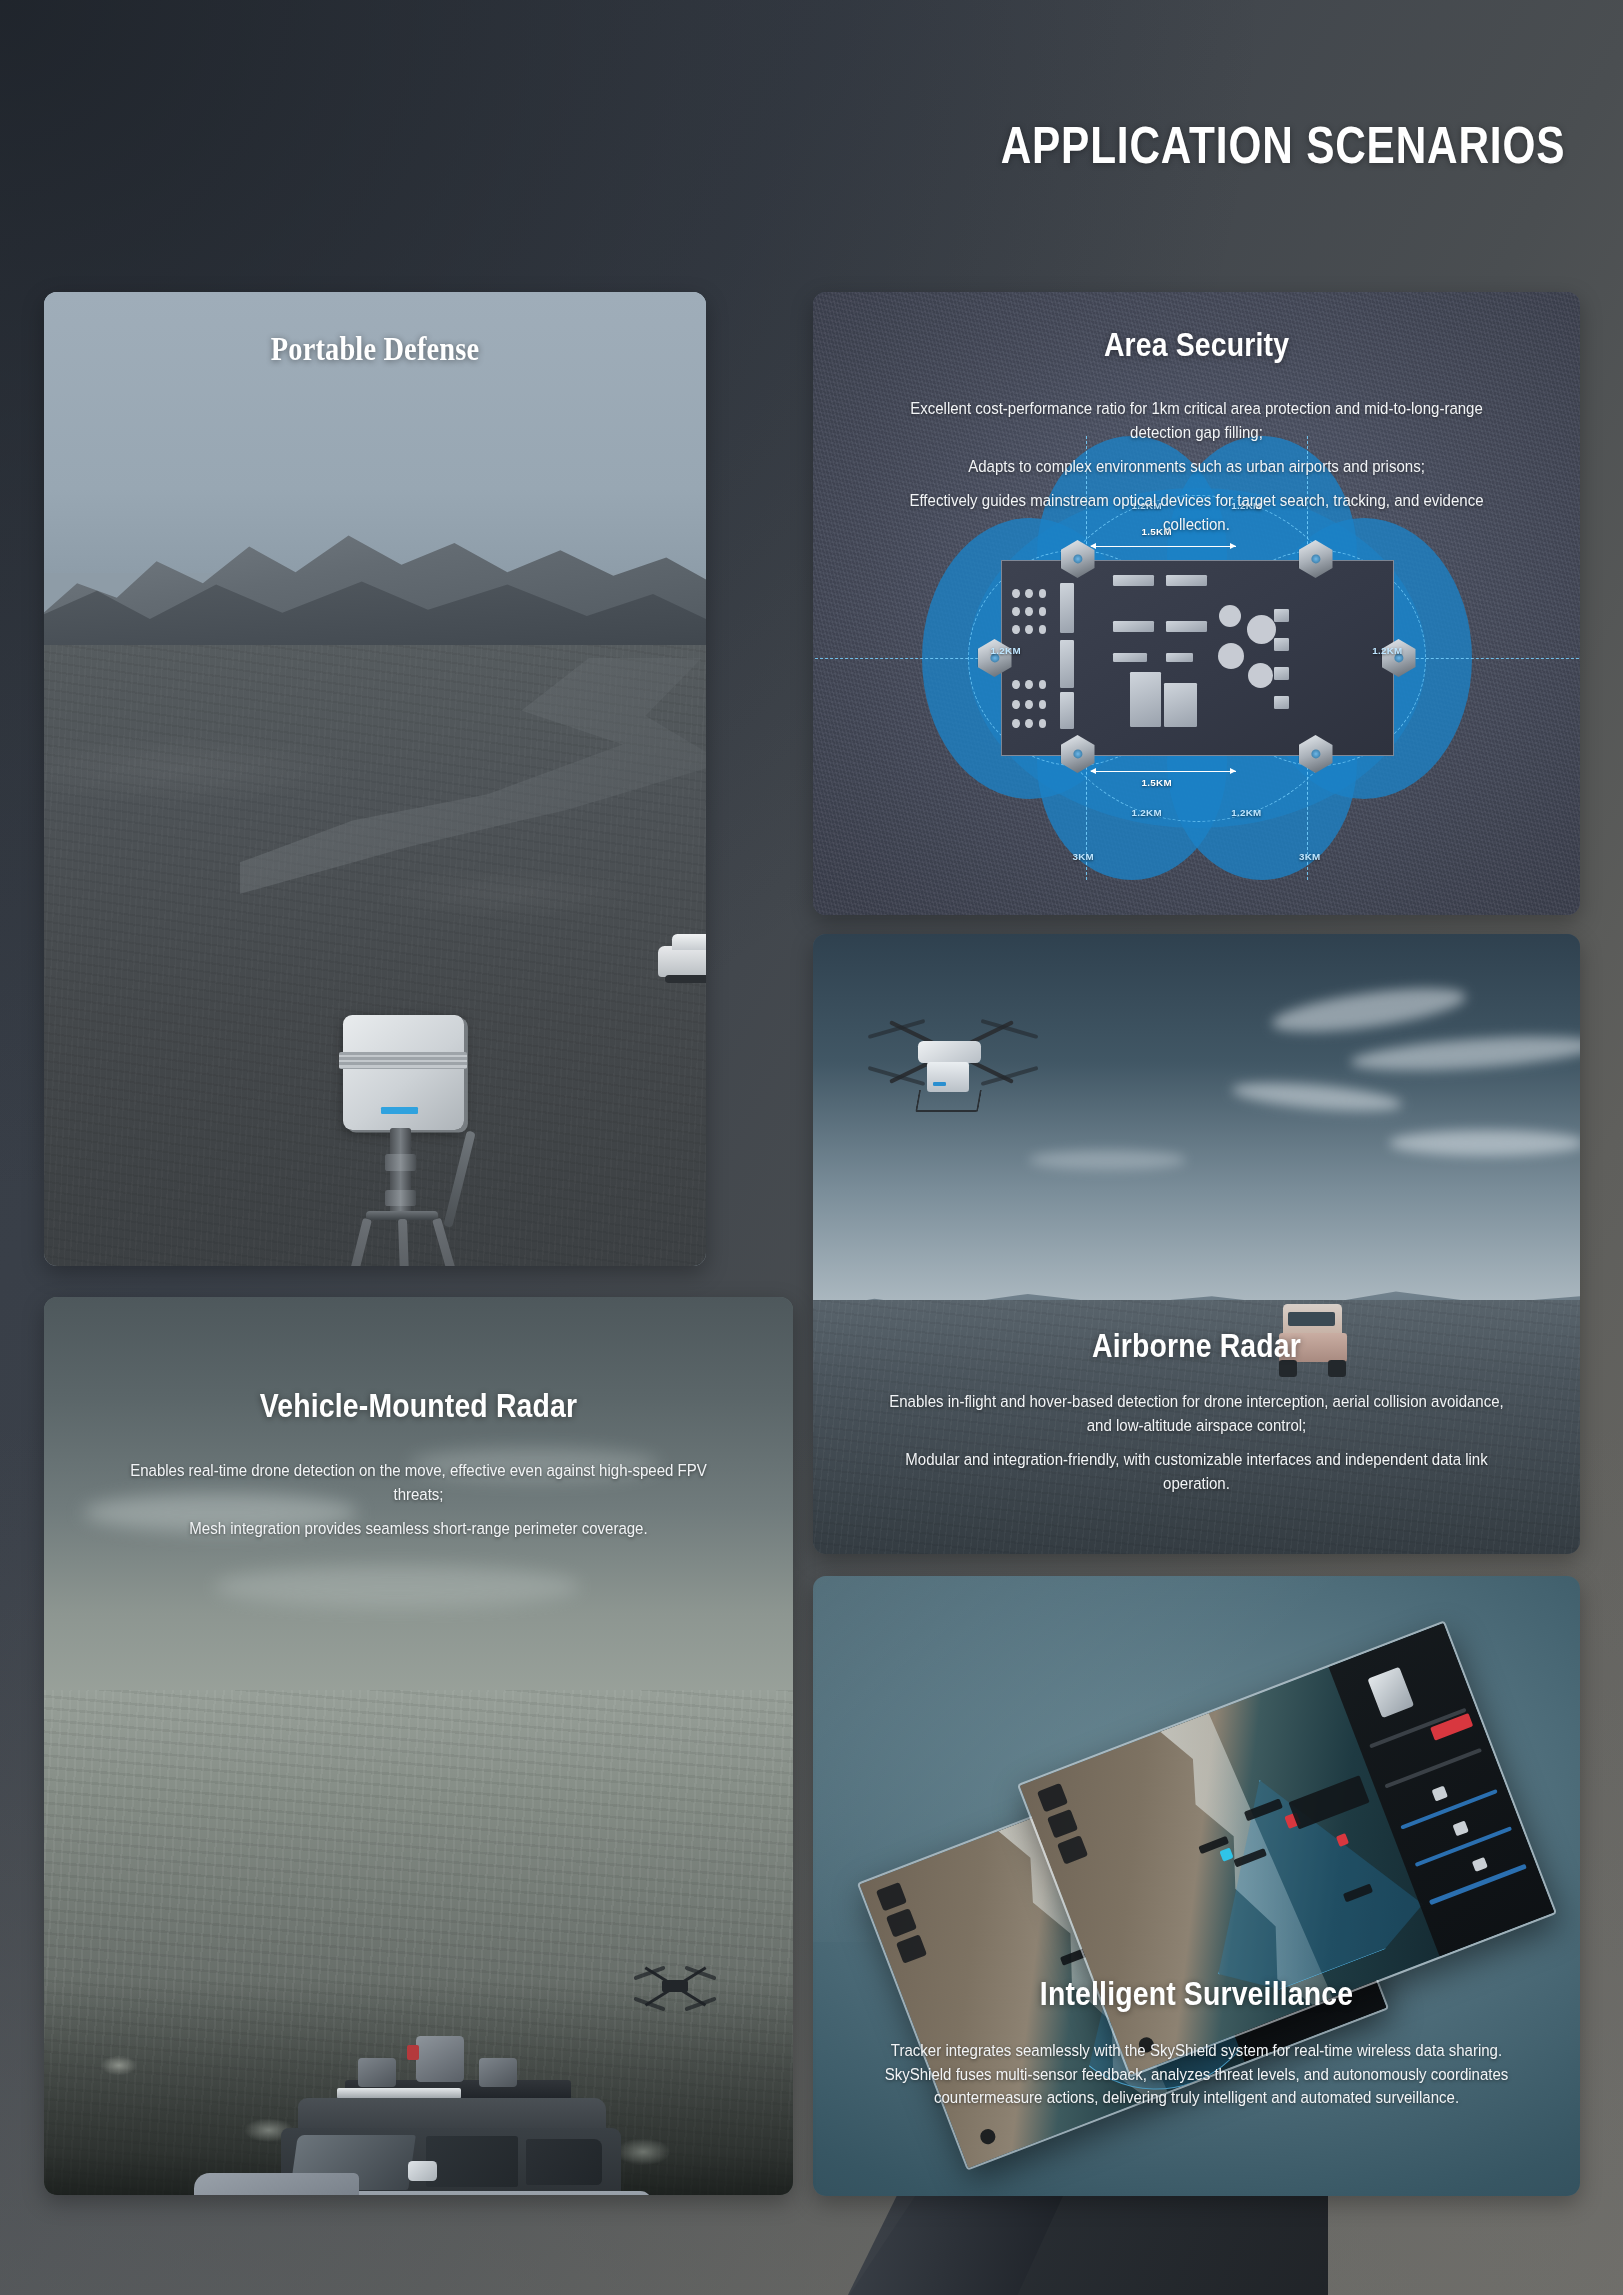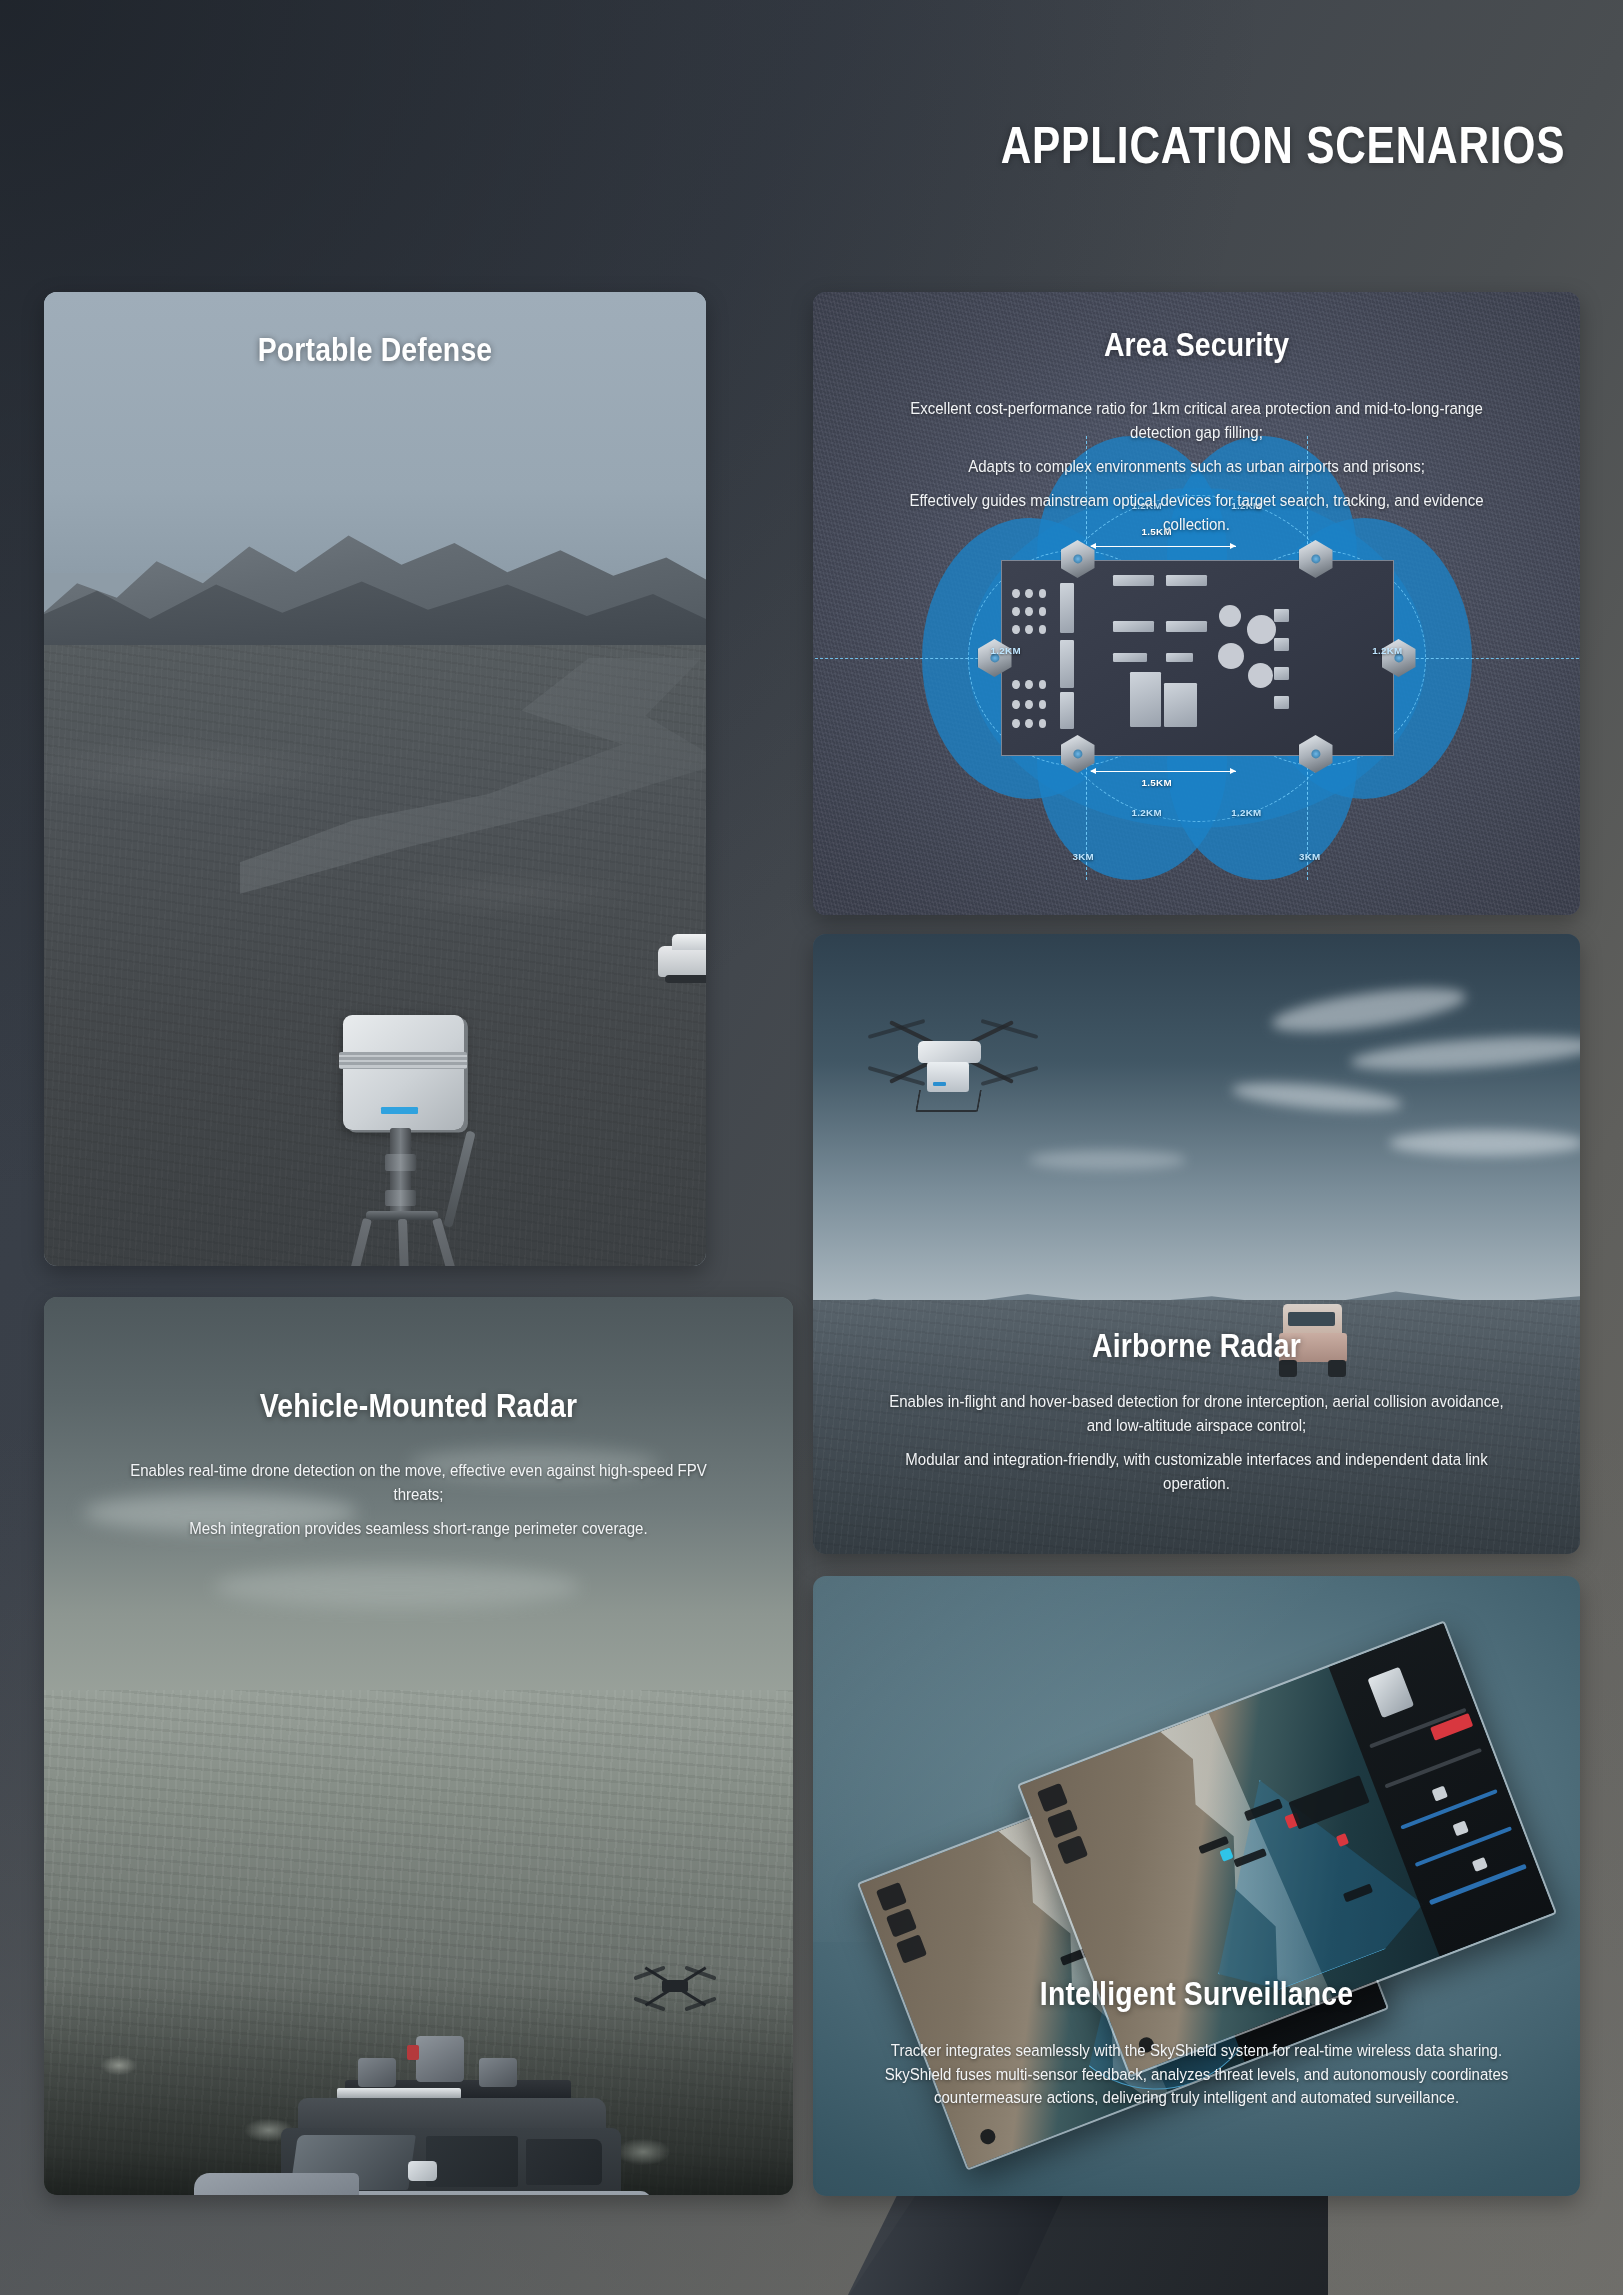--- a/index.html
+++ b/index.html
@@ -58,21 +58,21 @@
     transform:scaleX(0.86); text-shadow:0 1.3px 6.5px rgba(0,0,0,.45);
     white-space:nowrap;
   }
   .card p{
     font-size:16.7px; line-height:1.42; color:#f2f4f6; font-weight:500;
     transform:scaleX(0.90); text-shadow:0 0.7px 3.9px rgba(0,0,0,.55);
   }
   .card p + p{ margin-top:10.5px; }
 
   
-  #card-portable{ left:44px; top:292px; width:662px; height:974px; }
+  #card-portable{ left:44px; top:292px; width:662px; height:974px;font-family:Liberation Serif, serif; }
   #card-portable .photo{
     background:
       
       linear-gradient(to bottom,#9fadb8 0%,#9cabb6 18%,#97a6b1 27%, rgba(0,0,0,0) 28%),
       
       linear-gradient(to bottom, rgba(0,0,0,0) 0%, rgba(0,0,0,0) 100%);
     background-color:#8e9ca7;
   }
   .pd-sky{ position:absolute; left:0; top:0; right:0; height:281px;
            background:linear-gradient(to bottom,#9fadb9,#98a7b3 70%,#8e9da9); }

